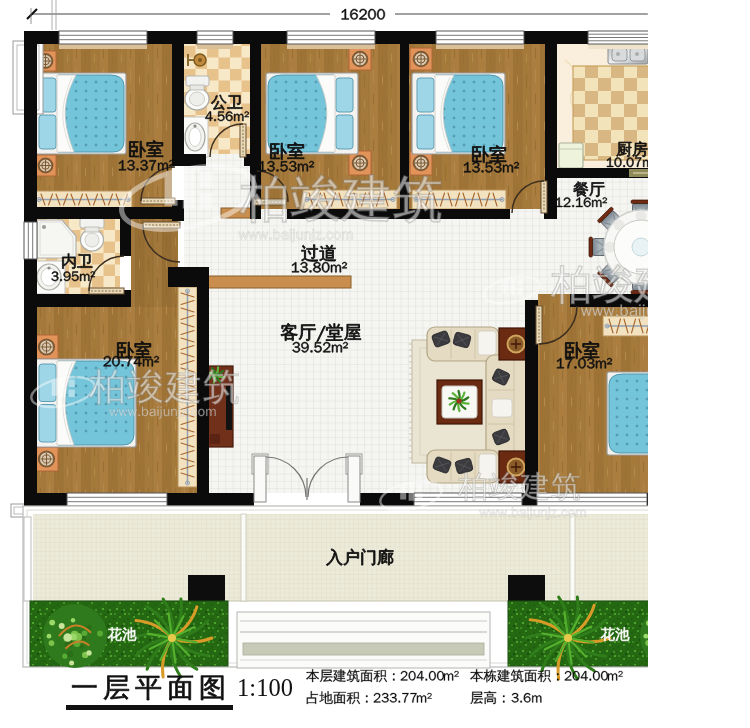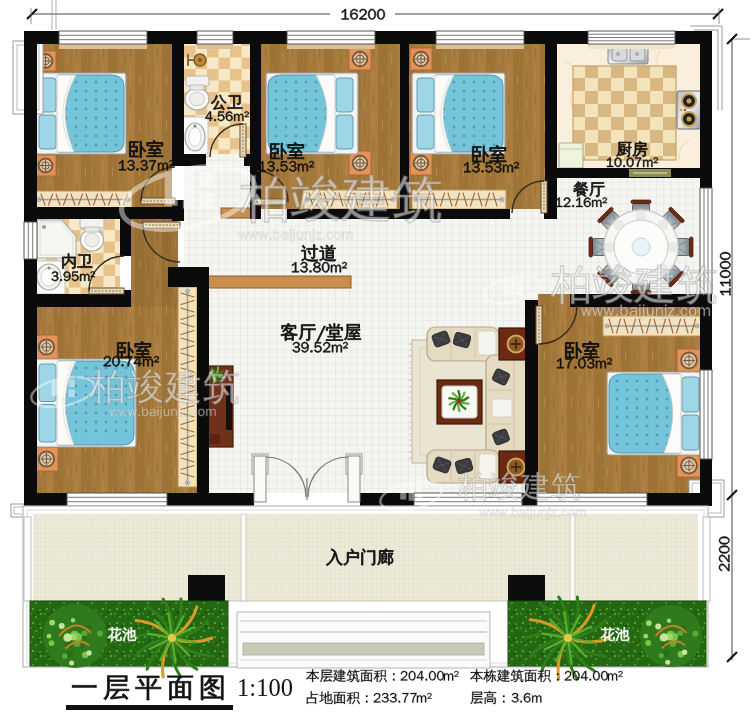--- a/index.html
+++ b/index.html
@@ -1,13 +1,13 @@
 <!DOCTYPE html>
 <html><head><meta charset="utf-8"><title>floorplan</title>
-<style>html,body{margin:0;padding:0;background:#fff;font-family:"Liberation Sans",sans-serif;}#wrap{width:750px;height:728px;overflow:hidden;border-radius:16px;}</style>
+<style>html,body{margin:0;padding:0;background:#fff;font-family:"Liberation Sans",sans-serif;}#wrap{width:648px;height:728px;overflow:hidden;border-radius:16px;}</style>
 </head><body>
 <div id="wrap"><svg width="750" height="728" viewBox="0 0 750 728">
 <defs>
 <pattern id="tile" width="7.3" height="7.3" patternUnits="userSpaceOnUse">
 <rect width="7.3" height="7.3" fill="#f5f5f2"></rect>
           <path d="M7.3,0 V7.3 H0" fill="none" stroke="#dededa" stroke-width="1"></path>
 </pattern>
 <pattern id="porch" width="4.6" height="4.6" patternUnits="userSpaceOnUse">
 <rect width="4.6" height="4.6" fill="#ecead9"></rect>
           <path d="M4.6,0 V4.6 H0" fill="none" stroke="#dbd9c3" stroke-width="0.7"></path>

